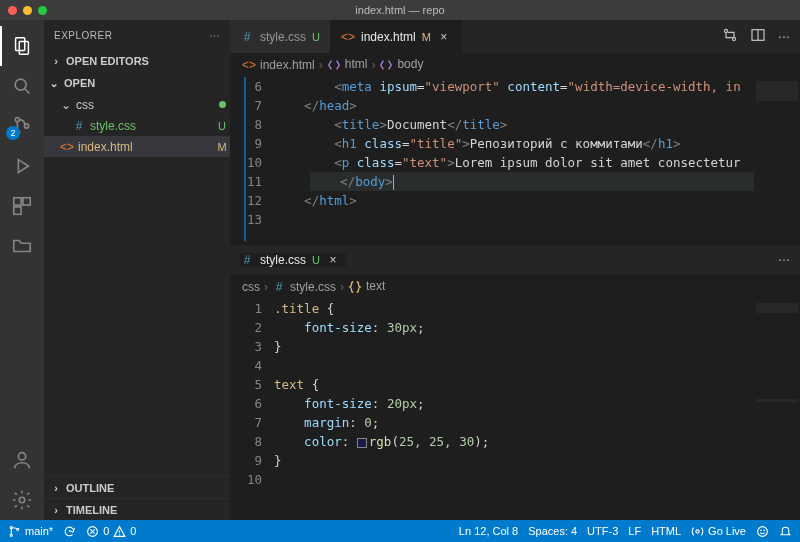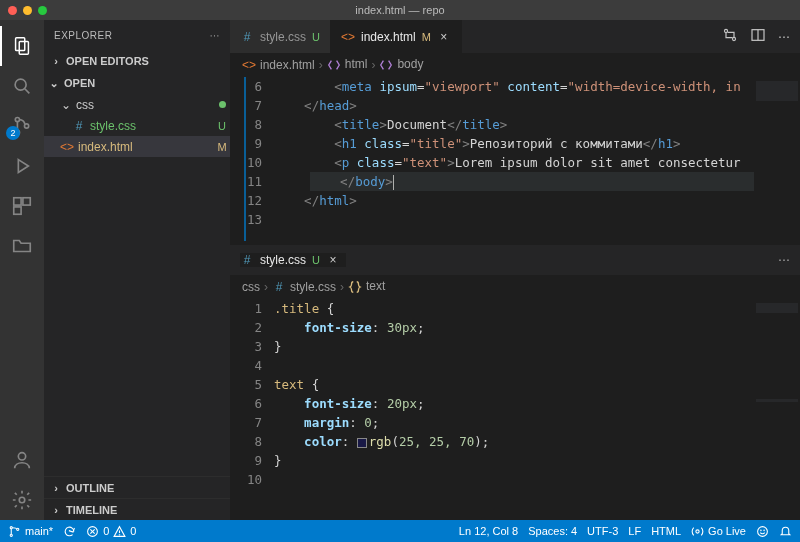--- a/index.html
+++ b/index.html
@@ -92,21 +92,21 @@
   .statusbar .spacer { flex: 1; }
   .statusbar svg { width: 13px; height: 13px; }
 
   
   .t-tag { color: #569cd6; }
   .t-br  { color: #808080; }
   .t-attr{ color: #9cdcfe; }
   .t-str { color: #ce9178; }
   .t-txt { color: #d4d4d4; }
   .t-sel { color: #d7ba7d; }
-  .t-prop{ color: #9cdcfe; font-weight: bold; }
+  .t-prop{ color: #9cdcfe; }
   .t-num { color: #b5cea8; }
   .t-func{ color: #dcdcaa; }
   .t-pun { color: #d4d4d4; }
   .color-swatch { display: inline-block; width: 10px; height: 10px; border: 1px solid #888; vertical-align: middle; margin-right: 2px; }
 
   .icon-inline svg { width: 14px; height: 14px; vertical-align: middle; }
   .orange { color: #e37933; }
   .blue { color: #519aba; }
 </style>
 </head>
@@ -350,21 +350,21 @@
             <div>10</div>
           </div>
         <div class="codelines" id="code-bot">
             <div><span class="t-sel">.title</span><span class="t-pun"> {</span></div>
             <div><span class="t-pun">    </span><span class="t-prop">font-size</span><span class="t-pun">: </span><span class="t-num">30px</span><span class="t-pun">;</span></div>
             <div><span class="t-pun">}</span></div>
             <div><span class="t-pun"></span></div>
             <div><span class="t-sel">text</span><span class="t-pun"> {</span></div>
             <div><span class="t-pun">    </span><span class="t-prop">font-size</span><span class="t-pun">: </span><span class="t-num">20px</span><span class="t-pun">;</span></div>
             <div><span class="t-pun">    </span><span class="t-prop">margin</span><span class="t-pun">: </span><span class="t-num">0</span><span class="t-pun">;</span></div>
-            <div><span class="t-pun">    </span><span class="t-prop">color</span><span class="t-pun">: </span><span class="color-swatch" style="background:#191946"></span><span class="t-func">rgb</span><span class="t-pun">(</span><span class="t-num">25, 25, 70</span><span class="t-pun">);</span></div>
+            <div><span class="t-pun">    </span><span class="t-prop">color</span><span class="t-pun">: </span><span class="color-swatch" style="background:#191946"></span><span class="t-func">rgb</span><span class="t-pun">(</span><span class="t-num">25, 25, 30</span><span class="t-pun">);</span></div>
             <div><span class="t-pun">}</span></div>
           </div>
         <div class="minimap">
           <div class="mm-blob" style="top:4px;height:10px"></div>
           <div class="mm-blob" style="top:100px;height:3px"></div>
         </div>
       </div>
     </div>
   </div>
 

